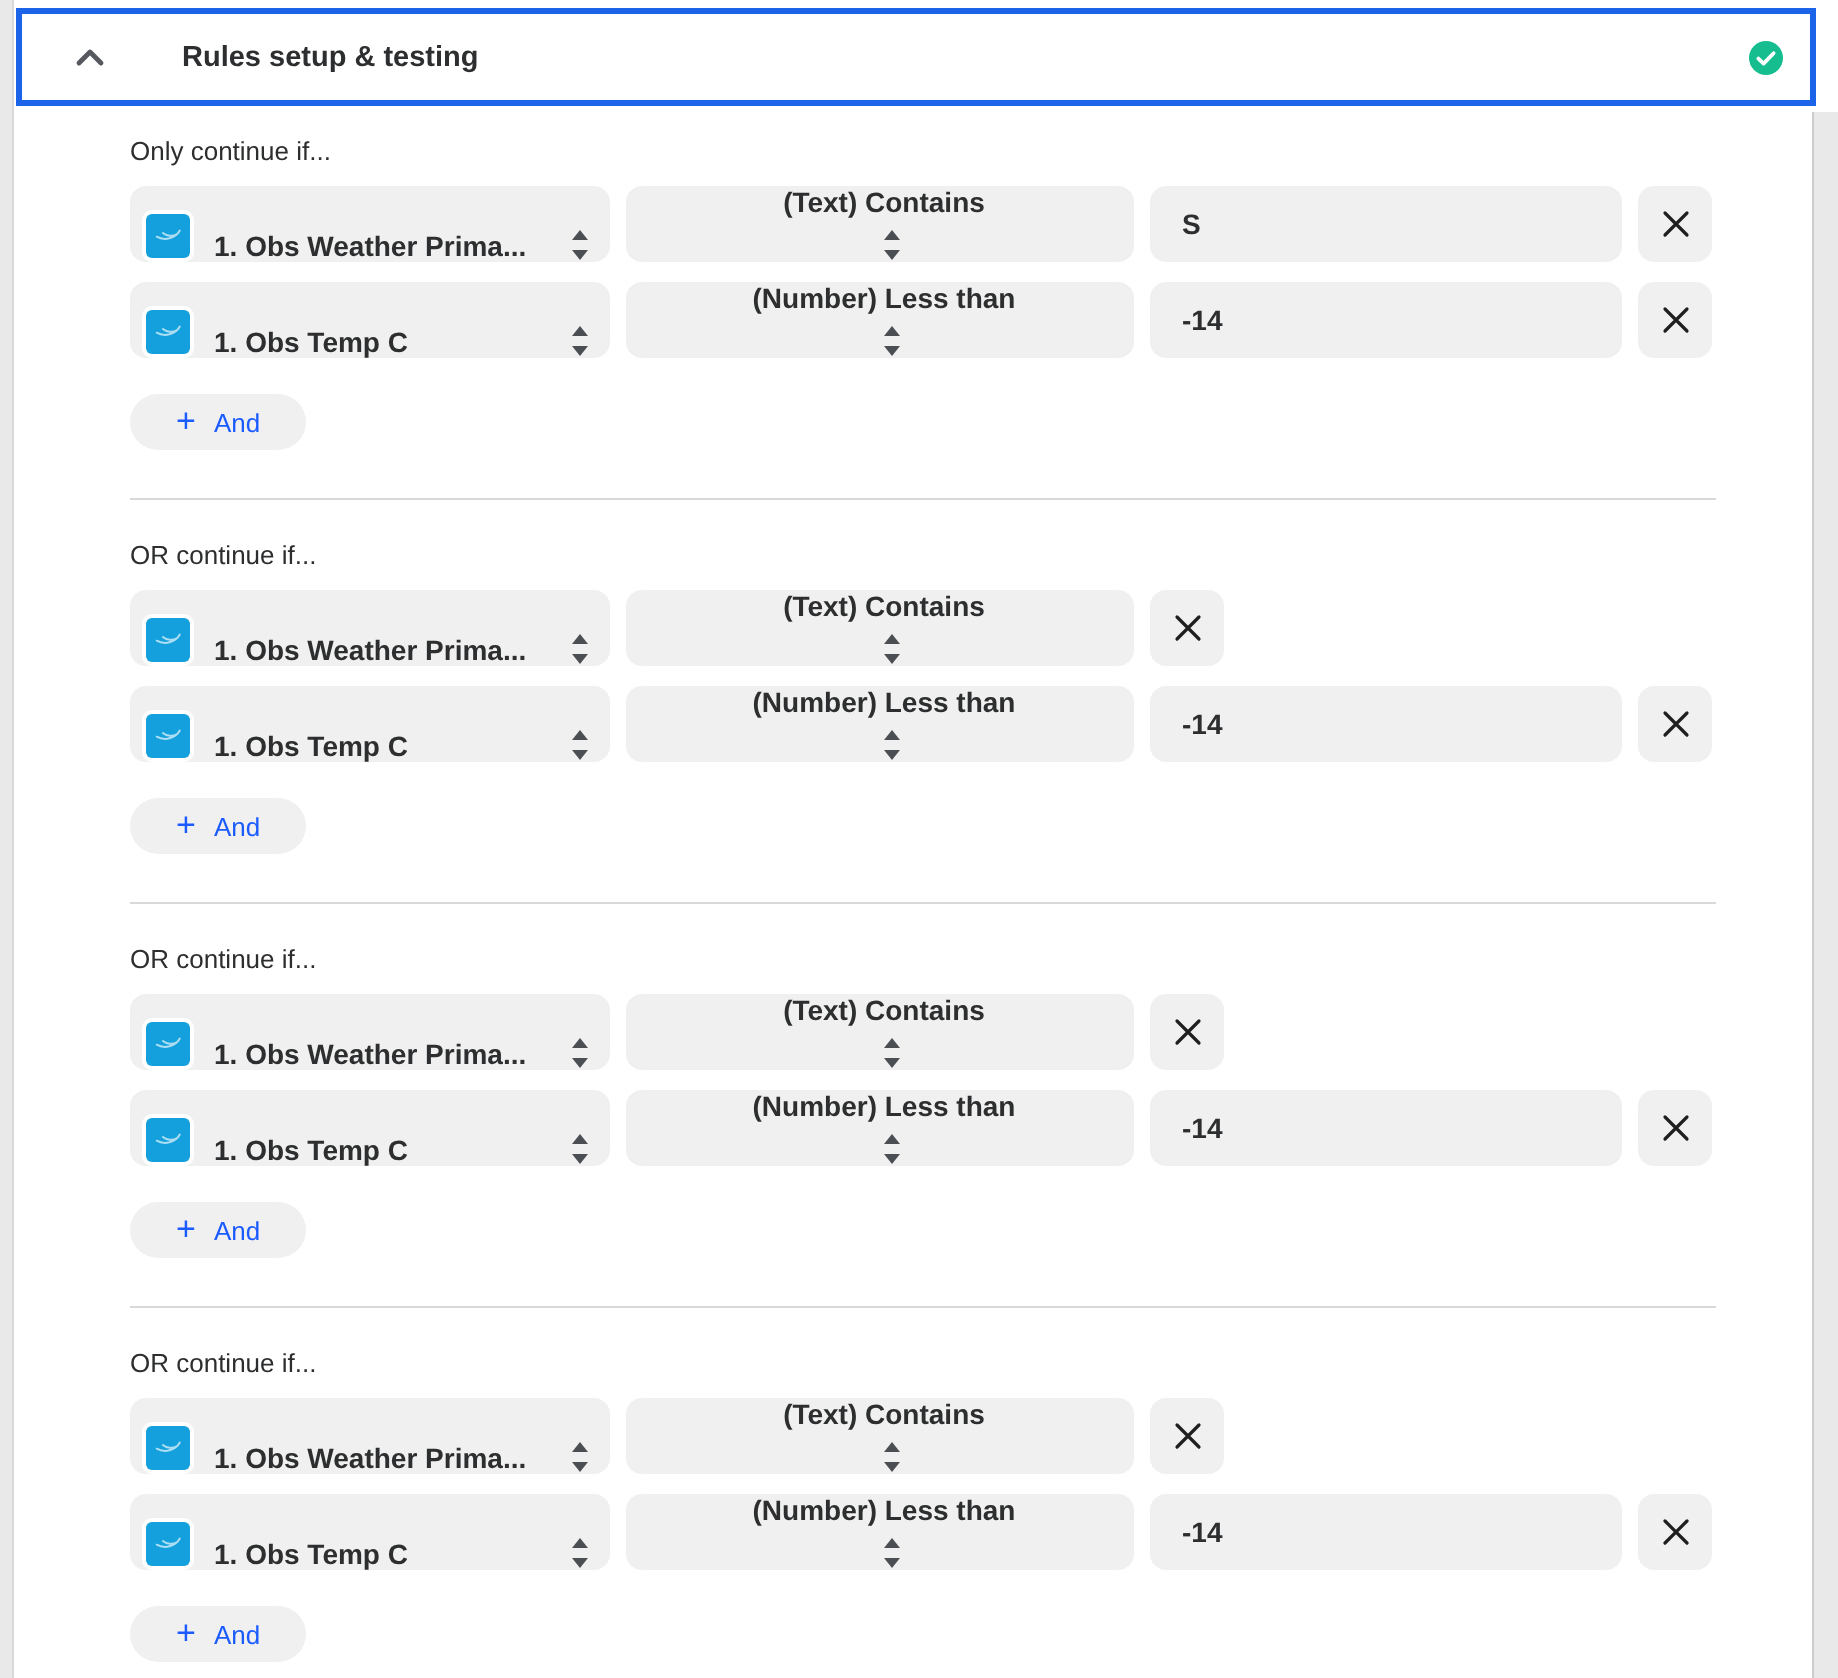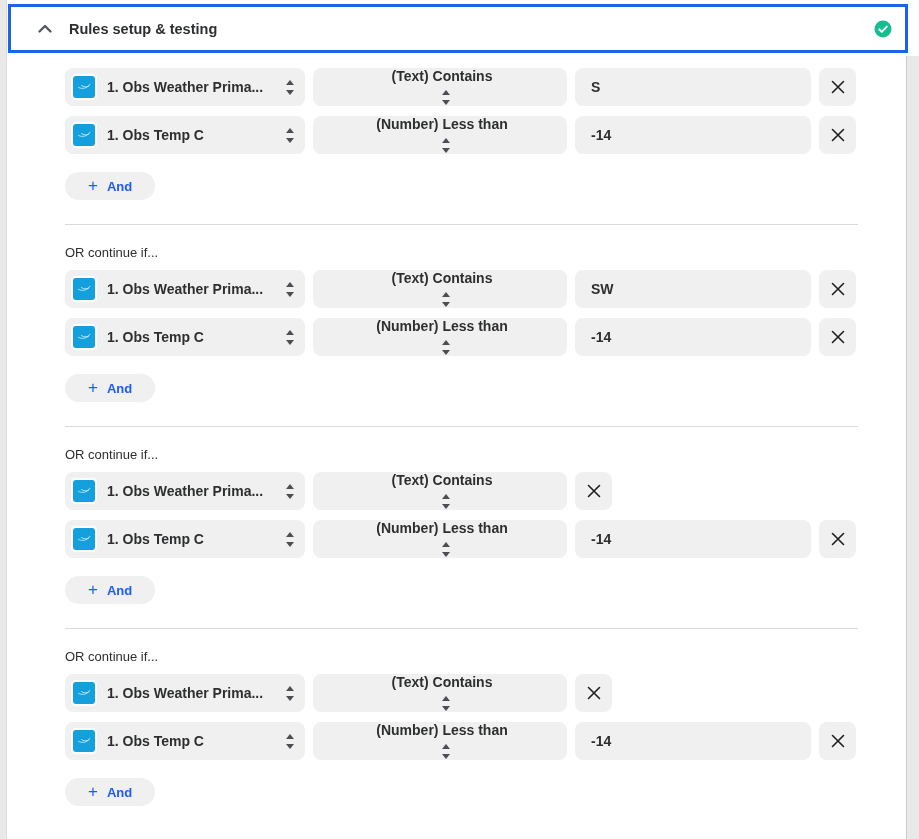--- a/index.html
+++ b/index.html
@@ -39,21 +39,21 @@
     align-items: center;
     cursor: pointer;
   }
   .chevron-wrap {
     margin-left: 26px;
     width: 16px; height: 12px;
     display: flex; align-items: center; justify-content: center;
     flex-shrink: 0;
   }
   .section-title {
-    margin-left: 16px;
+    margin-left: 38px;
     font-size: 14.5px;
     font-weight: 700;
     color: #2c2e30;
   }
   .check-wrap {
     margin-left: auto;
     margin-right: 13px;
     width: 18px; height: 18px;
     color: var(--success-green, #15bd8f);
     flex-shrink: 0;
@@ -79,21 +79,21 @@
   }
   .pill {
     background: var(--pill-gray, #f0f0f0);
     border-radius: 8px;
     display: flex;
     align-items: center;
     box-sizing: border-box;
     height: 38px;
     cursor: pointer;
   }
-  .field-pill { width: 240px; padding: 0 10px 0 6px; }
+  .field-pill { width: 240px; padding: 0 10px 0 6px; align-items: flex-end; }
   .op-pill    { width: 254px; padding: 0 12px 0 16px; flex-direction: column; }
   .value-pill { width: 236px; padding: 0 16px; cursor: text; }
   .pill-text {
     font-size: 14px;
     font-weight: 600;
     color: var(--text-dark, #2d2e2f);
     white-space: nowrap;
     overflow: hidden;
     flex: 1;
   }
@@ -141,21 +141,21 @@
   .add-plus {
     color: var(--link-blue, #1b5bff);
     font-size: 17px;
     font-weight: 500;
     line-height: 1;
     margin-top: -1px;
   }
   .add-label {
     color: var(--link-blue, #1b5bff);
     font-size: 13px;
-    font-weight: 700;
+    font-weight: 400;
   }
   .divider {
     height: 1px;
     background: var(--divider-gray, #d9d9d9);
     margin-top: 24px;
     margin-bottom: 20px;
   }
 </style>
 </head>
 <body>
@@ -174,20 +174,21 @@
     <svg width="18" height="18" viewBox="0 0 18 18">
         <circle cx="9" cy="9" r="8.5" fill="currentColor"></circle>
         <path d="M5.2 9.3 L7.8 11.8 L12.8 6.6" stroke="#ffffff" stroke-width="1.9" fill="none" stroke-linecap="round" stroke-linejoin="round"></path>
       </svg>
   </span>
 </div>
 
 <div class="content">
 
   <div class="group">
+    <div class="group-label">Only continue if...</div>
     <div class="rule-row">
       <div class="pill field-pill">
         <span class="app-icon">
             <span class="app-icon-inner">
               <svg width="20" height="20" viewBox="0 0 22 22">
                 <path d="M17.5 8 C15 12.5 9 13.8 4.8 11.4 M8.2 9.4 C10.2 11.2 13.8 11.4 16 10" stroke="rgba(255,255,255,0.65)" stroke-width="1.1" fill="none" stroke-linecap="round"></path>
               </svg>
             </span>
           </span>
         <span class="pill-text">1. Obs Weather Prima...</span>
@@ -279,23 +280,20 @@
       </div>
       <div class="pill op-pill">
         <span class="pill-text">(Text) Contains</span>
         <span class="sort-arrows">
             <svg width="10" height="17" viewBox="0 0 10 17">
               <path d="M5 1 L9 6 H1 Z" fill="#4b4f54"></path>
               <path d="M5 16 L1 11 H9 Z" fill="#4b4f54"></path>
             </svg>
           </span>
       </div>
-      <div class="pill value-pill">
-        <span class="pill-text">SW</span>
-      </div>
       <button class="delete-btn">
           <svg width="18" height="18" viewBox="0 0 18 18">
             <path d="M3.5 3.5 L14.5 14.5 M14.5 3.5 L3.5 14.5" stroke="#1f1f1f" stroke-width="1.6" stroke-linecap="round"></path>
           </svg>
         </button>
     </div>
     <div class="rule-row">
       <div class="pill field-pill">
         <span class="app-icon">
             <span class="app-icon-inner">

